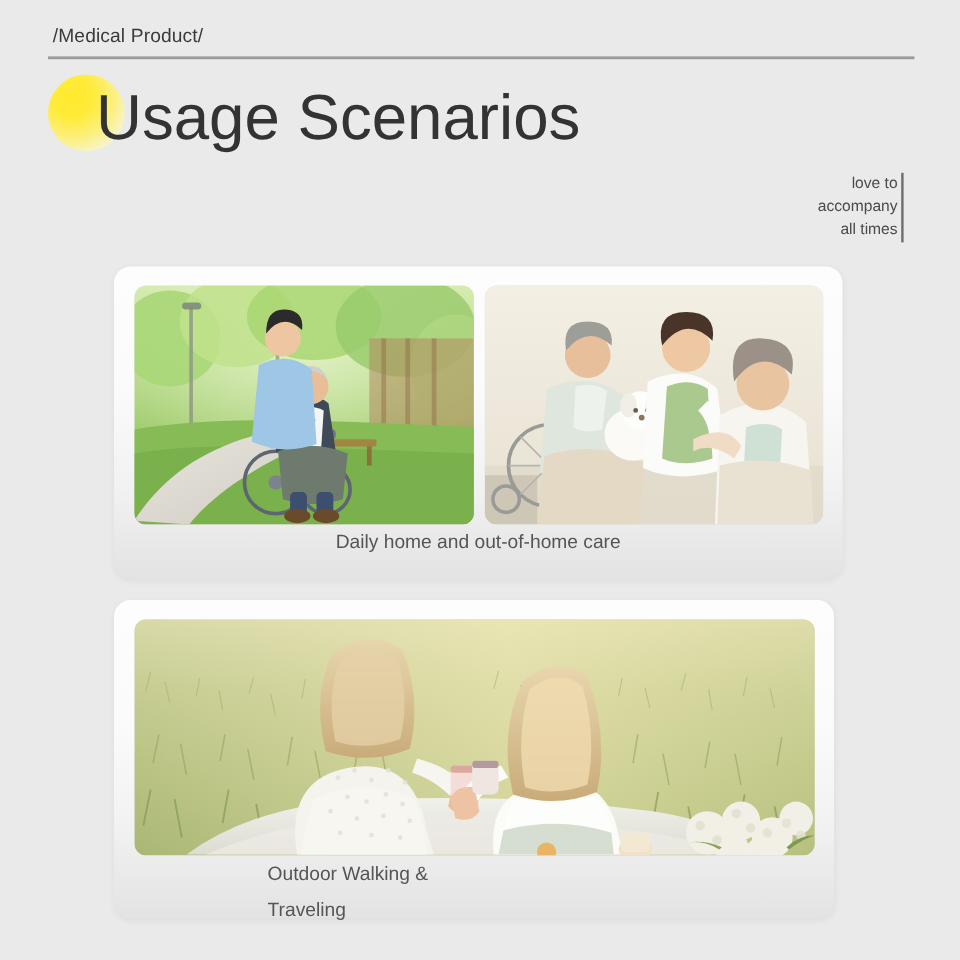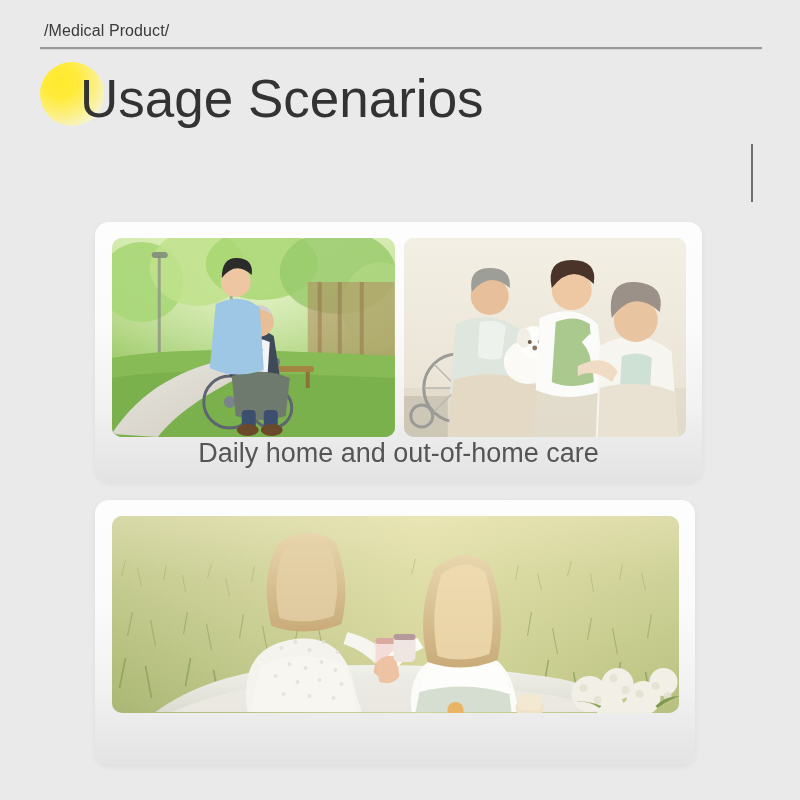--- a/index.html
+++ b/index.html
@@ -126,21 +126,21 @@
   .photo-b { width: 283px; height: 199px; }
   .photo-wide { width: 568px; height: 197px; }
 
   .photo svg { display: block; width: 100%; height: 100%; }
 
   .caption {
     position: absolute;
     left: 0;
     right: 0;
     color: #555555;
-    font-size: 27px;
+    font-size: 16px;
     line-height: 30px;
     white-space: pre-line;
   }
   .caption-1 {
     top: 216px;
     text-align: center;
   }
   .caption-2 {
     top: 214px;
     left: 128px;
@@ -155,20 +155,25 @@
 <div class="page">
 
   <div class="breadcrumb">/Medical Product/</div>
   <div class="header-rule"></div>
 
   <div class="title-wrap">
     <div class="title-dot"></div>
     <div class="page-title">Usage Scenarios</div>
   </div>
 
+  <div class="tagline">
+    <div>love to</div>
+    <div>accompany</div>
+    <div>all times</div>
+  </div>
   <div class="tagline-rule"></div>
 
   <div class="card card-1">
     <div class="photo-row">
 
       <div class="photo photo-a">
         <svg viewBox="0 0 283 199" preserveAspectRatio="xMidYMid slice" aria-hidden="true">
           <defs>
             <linearGradient id="skyA" x1="0" y1="0" x2="0" y2="1">
               <stop offset="0%" stop-color="#cfe8a8"></stop>
@@ -386,15 +391,17 @@
           <path d="M488 192 q-12 -8 -26 -6 q14 -2 28 4z" fill="#8aa558"></path>
           <path d="M544 190 q10 -10 24 -10 q-12 4 -22 12z" fill="#7f9a50"></path>
 
           <ellipse cx="418" cy="192" rx="14" ry="10" fill="#efe2c8"></ellipse>
           <rect x="406" y="178" width="24" height="16" rx="4" fill="#f3e8d2"></rect>
           <circle cx="344" cy="194" r="8" fill="#e9b463"></circle>
         </svg>
       </div>
 
     </div>
+    <div class="caption caption-2">Outdoor Walking &amp;
+Traveling</div>
   </div>
 
 </div>
 
 </body></html>

